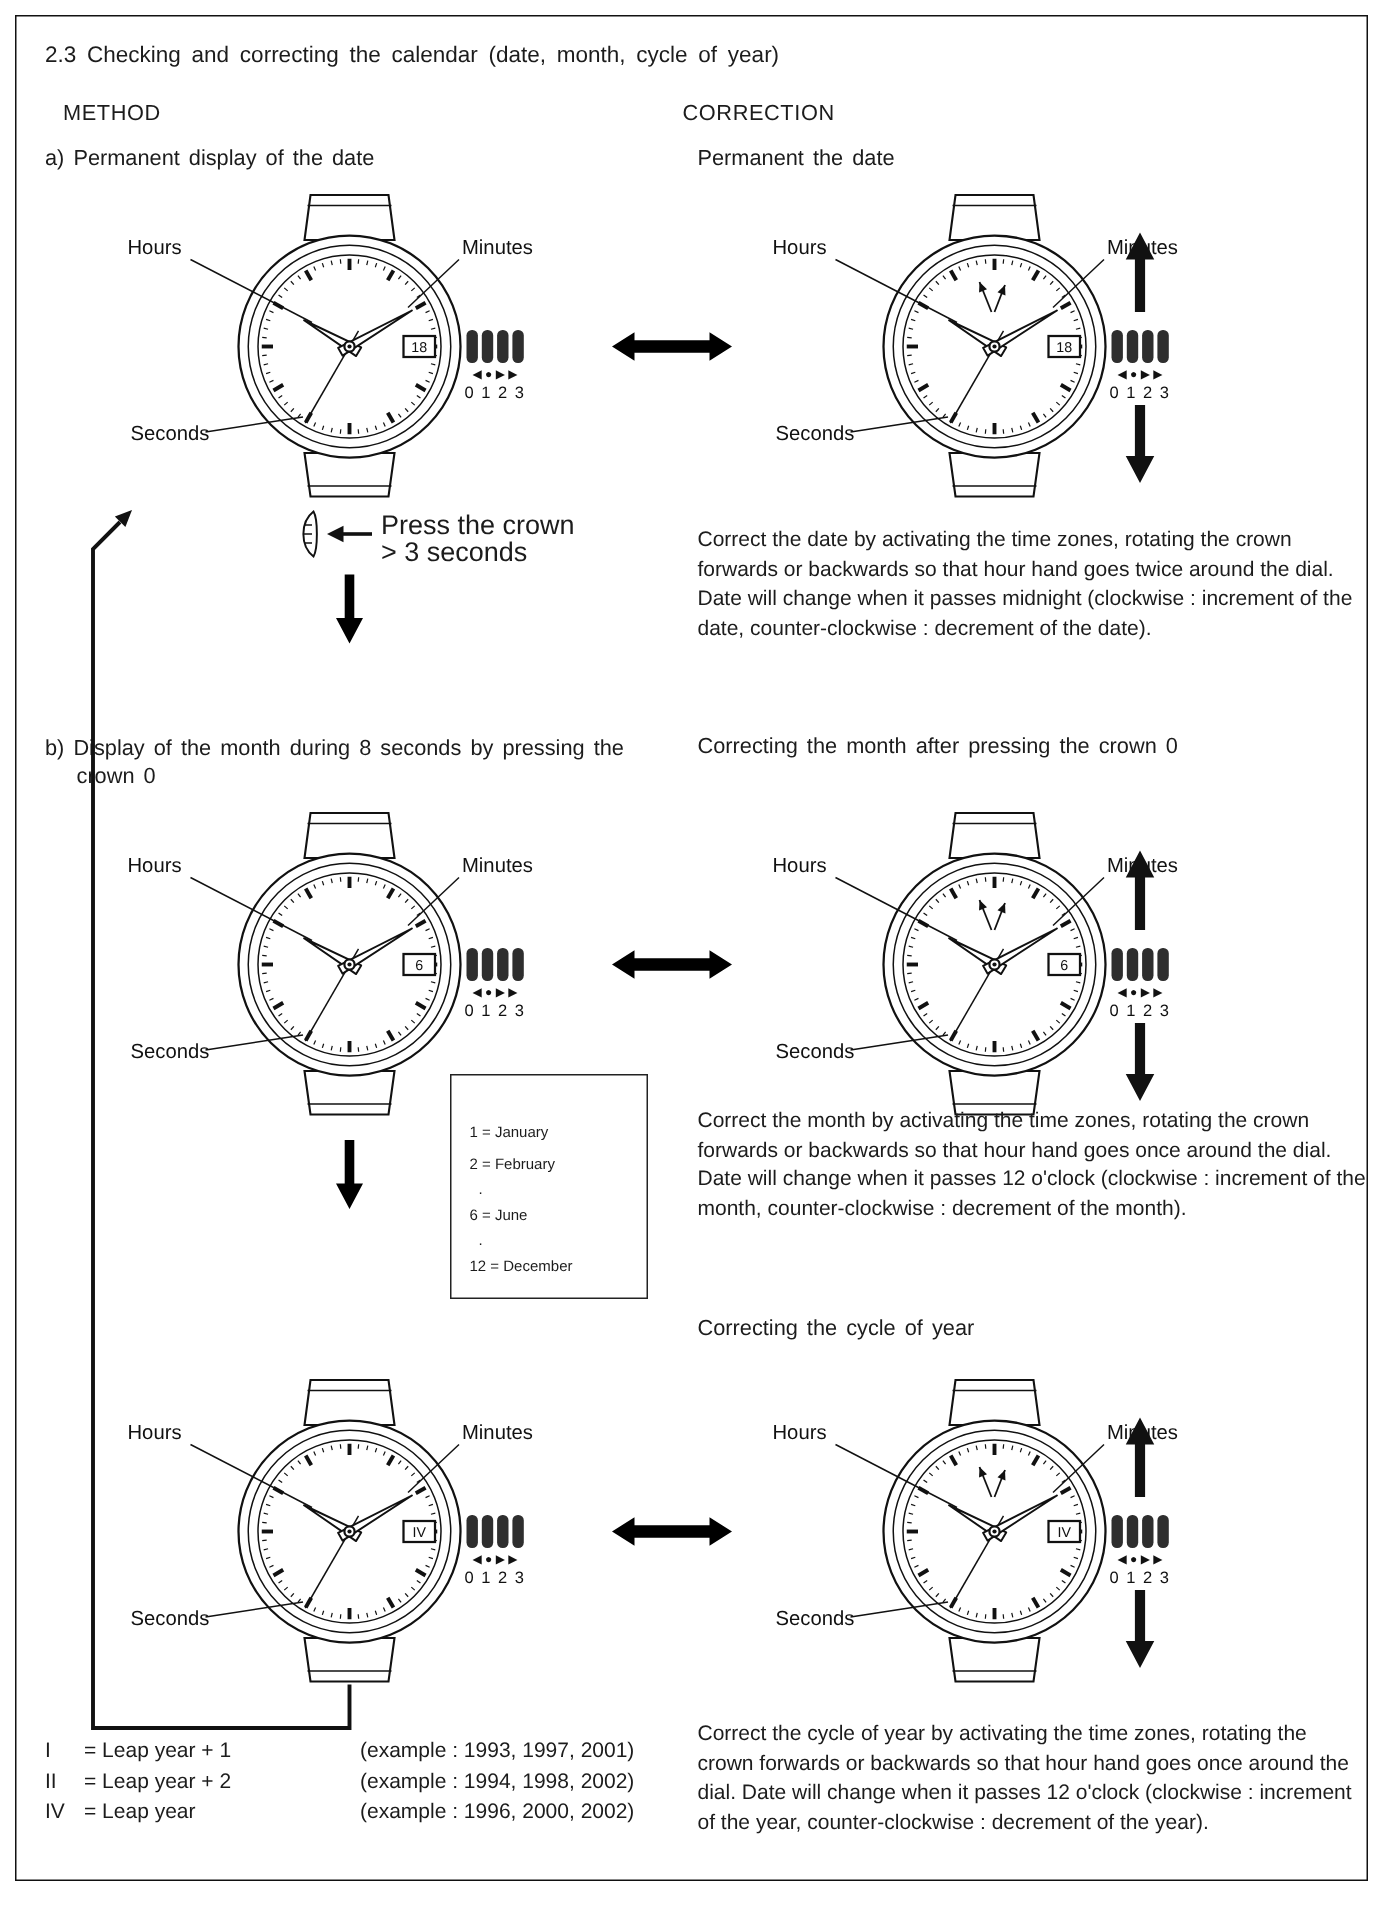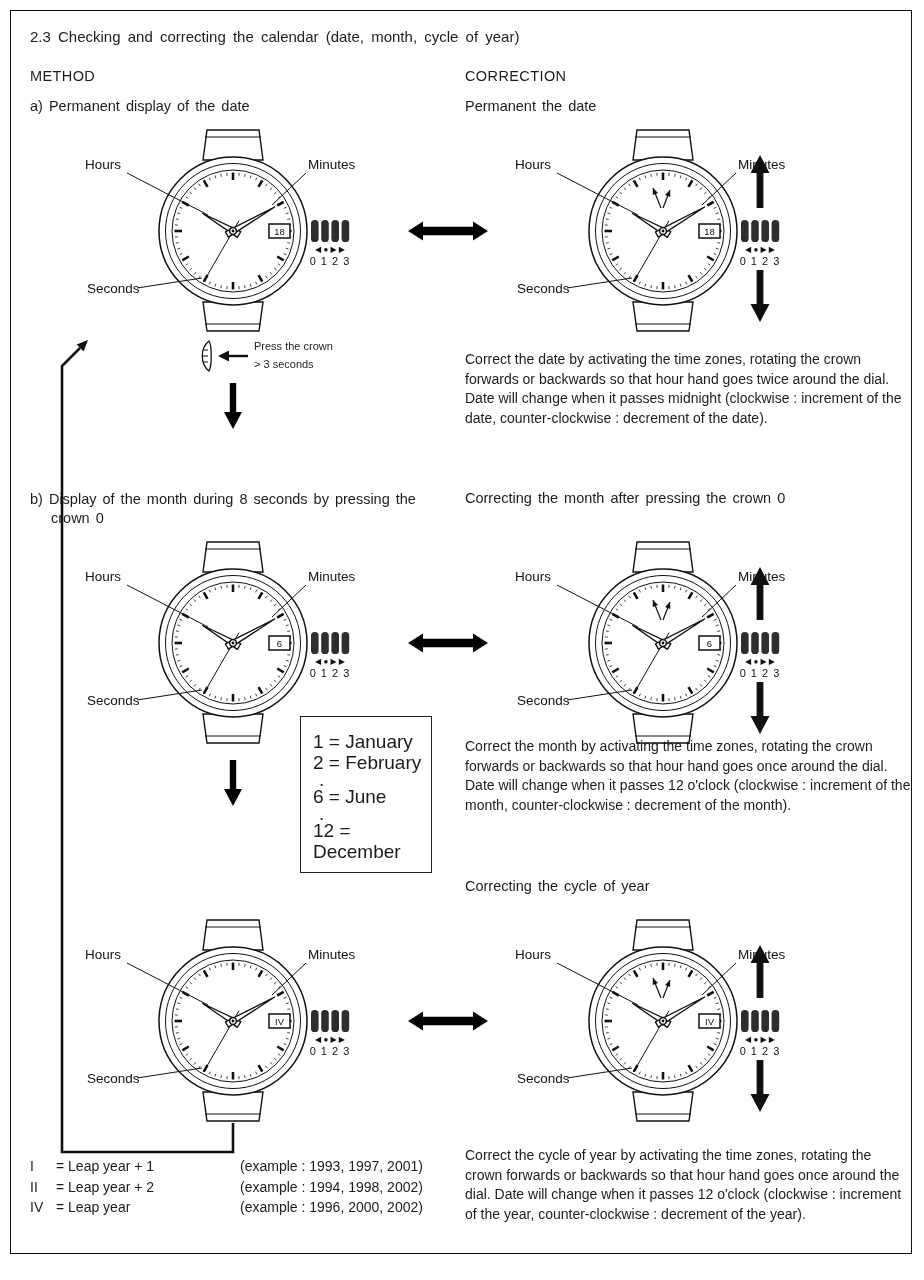--- a/index.html
+++ b/index.html
@@ -1,33 +1,33 @@
 <!DOCTYPE html>
 <html><head>
 <meta charset="utf-8">
 <style>
   html,body{margin:0;padding:0;background:#e8e8e8}
   .page{position:relative;width:924px;height:1280px;background:#ffffff;
         font-family:"Liberation Sans",sans-serif;color:#1c1c1c;overflow:hidden}
   .frame{position:absolute;left:10px;top:10px;width:900px;height:1242px;border:1.6px solid #111}
   .title{position:absolute;left:30px;top:28px;font-size:15px;word-spacing:3px}
   .colhead{position:absolute;top:68px;font-size:14.5px;letter-spacing:.4px}
-  .col-method{left:30px}.col-corr{left:465px}
+  .col-method{left:42px}.col-corr{left:455px}
   .h{position:absolute;font-size:14.5px;word-spacing:2px}
   .a-m{left:30px;top:98px}.a-c{left:465px;top:98px}
   .b-m{left:30px;top:490px;width:402px;line-height:19px;padding-left:21px;text-indent:-21px}
   .b-c{left:465px;top:490px}
   .c-m{left:30px;top:878px}.c-c{left:465px;top:878px}
   .watch-slot{position:absolute;width:300px;height:205px}
   .para{position:absolute;width:446px;font-size:14px;line-height:19.5px}
   .pa{left:465px;top:350px}.pb{left:465px;top:737px}.pc{left:465px;top:1146px}
-  .press-line{position:absolute;font-size:11px}
+  .press-line{position:absolute;font-size:18px}
   .press1{left:254px;top:340px}.press2{left:254px;top:358px}
   .monthbox{position:absolute;left:300px;top:716px;width:118px;border:1.3px solid #222;
-            padding:14px 0 10px 12px;font-size:19px}
+            padding:28px 0 10px 12px;font-size:10px}
   .monthbox div{line-height:21px}
   .monthbox .dot{line-height:13px;margin-left:6px}
   .leap{position:absolute;left:30px;top:1156px;font-size:14px}
   .lrow{display:grid;grid-template-columns:26px 184px auto;line-height:20.5px}
   .pagenum{position:absolute;left:14px;top:1333px;font-size:13px}
   .overlay{position:absolute;left:0;top:0;pointer-events:none;z-index:5}
   svg{overflow:visible}
   .ln{fill:#fff;stroke:#111;stroke-width:1.4}
   .cw{fill:#fff;stroke:#111;stroke-width:1.5}
   .c{fill:none;stroke:#111;stroke-width:1}

